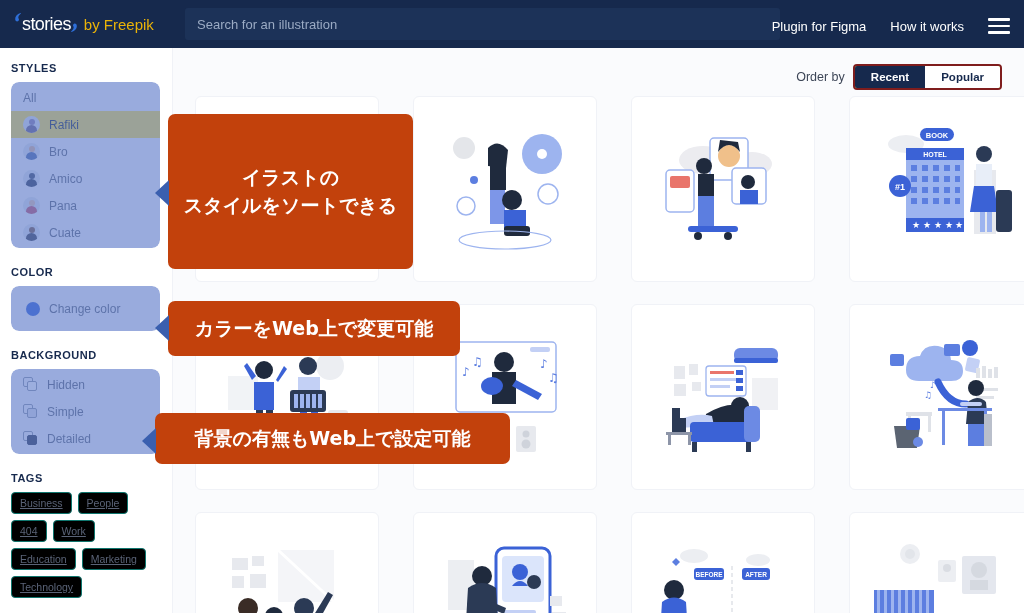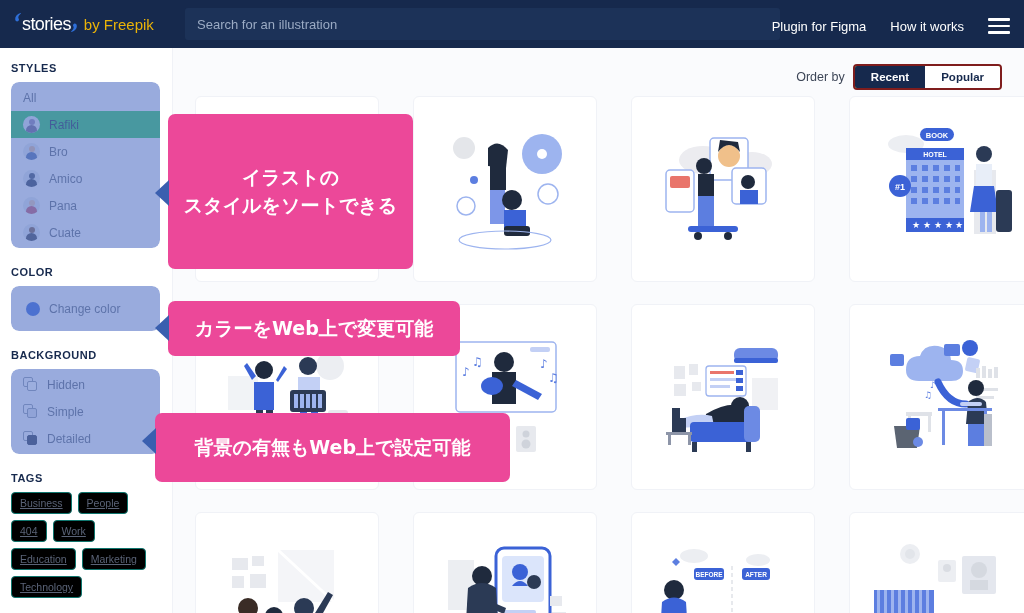--- a/index.html
+++ b/index.html
@@ -75,21 +75,21 @@
   }
   .panel.tinted::after {
     content:""; position:absolute; inset:0;
     background:rgba(96,125,202,0.62); border-radius:8px; pointer-events:none;
   }
   .opt-row {
     display:flex; align-items:center; gap:9px;
     height:27px; padding:0 12px;
     font-size:12px; color:#5a6377; cursor:pointer;
   }
-  .opt-row.active { background:#22c55e; color:#16294d; font-weight:normal; }
+  .opt-row.active { background:#fde047; color:#16294d; font-weight:normal; }
   .avatar {
     width:17px; height:17px; border-radius:50%;
     background:#dfe4ee; flex:0 0 auto;
     display:block; position:relative; overflow:hidden;
   }
   .avatar i {
     position:absolute; left:3px; top:9px; width:11px; height:11px;
     border-radius:50% 50% 0 0; background:#6b5f8a;
   }
   .avatar b {
@@ -151,38 +151,38 @@
   .card {
     width:184px; height:186px;
     background:#ffffff; border:1px solid #f0f2f7; border-radius:6px;
     display:flex; align-items:center; justify-content:center;
     cursor:pointer; overflow:hidden;
   }
   .card svg { display:block; }
 
   
   .callout {
-    position:absolute; background:#ec4899; color:#ffffff;
+    position:absolute; background:#c2410c; color:#ffffff;
     border-radius:7px; font-weight:bold;
     display:flex; align-items:center; justify-content:center;
     text-align:center; line-height:1.45;
     font-family:"DejaVu Sans","Liberation Sans",sans-serif;
     z-index:20;
   }
   .callout .tail {
     position:absolute; left:-13px; width:0; height:0;
     border-top:13px solid transparent;
     border-bottom:13px solid transparent;
     border-right:14px solid #3a5faf;
   }
   #callout-styles { left:168px; top:114px; width:245px; height:155px; font-size:19px; padding:0 12px; }
   #callout-styles .tail { top:66px; }
   #callout-color { left:168px; top:301px; width:292px; height:55px; font-size:19px; }
   #callout-color .tail { top:14px; }
-  #callout-background { left:155px; top:413px; width:355px; height:69px; font-size:19px; }
+  #callout-background { left:155px; top:413px; width:355px; height:51px; font-size:19px; }
   #callout-background .tail { top:15px; }
 </style>
 </head>
 <body>
 
 <div id="app">
 
   <div class="header">
     <div class="logo-wrap">
       <span class="logo-mark">

